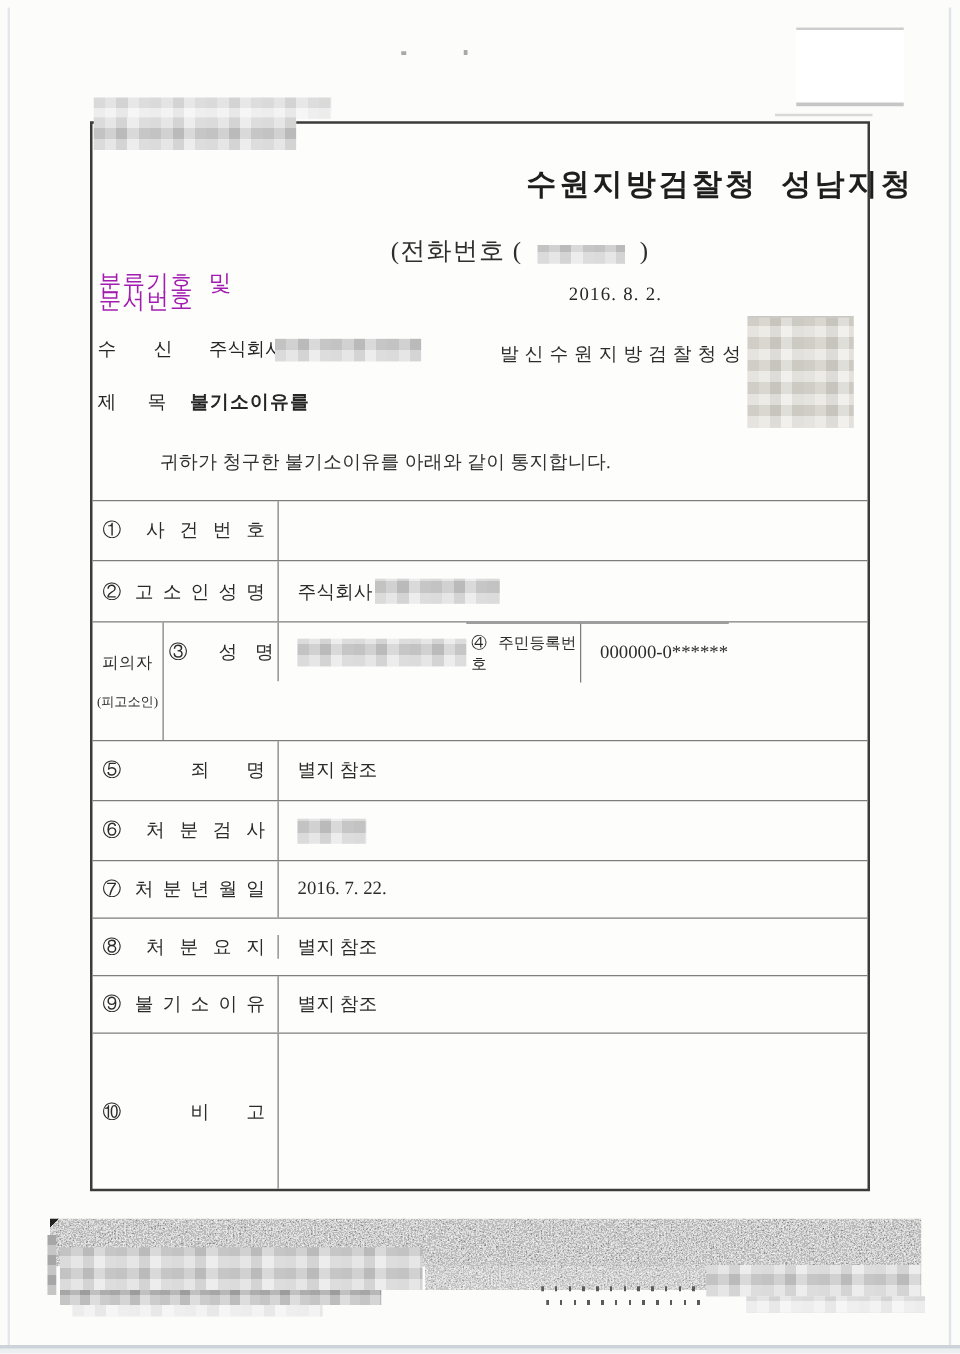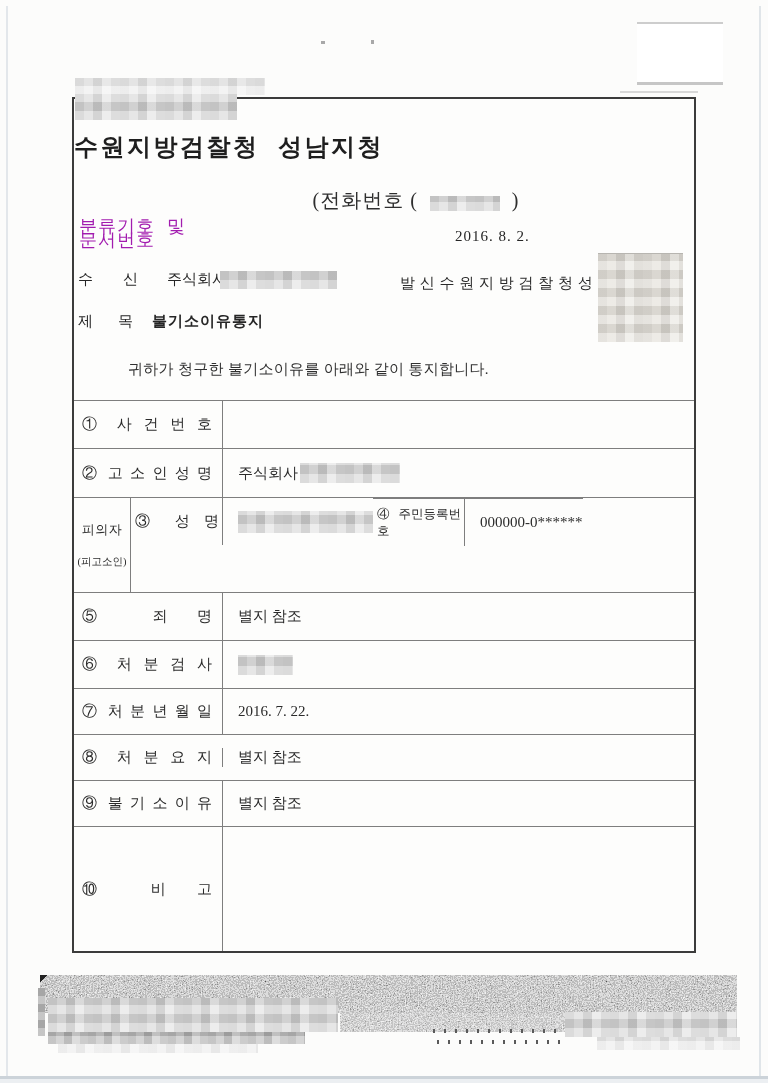--- a/index.html
+++ b/index.html
@@ -31,22 +31,22 @@
       repeating-linear-gradient(0deg, rgba(255,255,255,.28) 0 9px, rgba(60,58,50,.07) 9px 18px),
       repeating-linear-gradient(90deg,#dcd9d3 0 9px,#e6e3dd 9px 18px,#d2cfc9 18px 27px,#eceae5 27px 36px,#d8d5cf 36px 45px);
     border-top:1px solid #b7b5b0;}
   .mosaic--inline{position:relative;display:inline-block;vertical-align:-4px;}
 
   
   .sheet{position:absolute;left:72px;top:97px;width:624px;height:856px;
          border:2px solid #3b3b3b;box-sizing:border-box;background:#fdfdfc;}
   .sheet .abs{position:absolute;}
 
-  .office-title{left:0;top:32px;width:100%;text-align:left;
-    font-size:24px;font-weight:600;letter-spacing:2.5px;word-spacing:10px;color:#1e1e1e;}
+  .office-title{left:0;top:32px;width:100%;text-align:right;
+    font-size:24px;font-weight:600;letter-spacing:2.5px;word-spacing:10px;color:#1e1e1e;padding-left:37px;}
   .phone-line{left:0;top:88px;width:100%;text-align:center;font-size:20px;letter-spacing:1px;color:#2e2e2e;margin-left:32px;}
   .cls{left:5px;top:120px;font-size:18px;line-height:14px;letter-spacing:1px;color:#a21caf;}
   .cls .and{margin-left:12px;letter-spacing:0;}
   .issue-date{left:381px;top:129px;font-size:15px;letter-spacing:1px;}
   .recv-line{left:0;top:171px;height:22px;width:100%;font-size:15px;}
   .recv-line span{position:absolute;top:0;}
   .send-line{left:326px;top:175px;font-size:15px;letter-spacing:.5px;white-space:nowrap;color:#2b2b2b;}
   .subj-line{left:0;top:213px;height:22px;width:100%;font-size:15px;}
   .subj-line span{position:absolute;top:0;}
   .subj-value{font-weight:700;letter-spacing:1px;}
@@ -136,21 +136,21 @@
       <span style="left:93px;">주식회사</span>
       <span class="mosaic" style="left:146px;top:1px;width:117px;height:18px;"></span>
     </div>
 
     <div class="abs send-line">발 신 수 원 지 방 검 찰 청 성</div>
     <div class="mosaic mosaic--stamp abs" style="left:524px;top:154px;width:85px;height:88px;z-index:4;"></div>
 
     <div class="abs subj-line">
       <span style="left:4px;">제</span>
       <span style="left:44px;">목</span>
-      <span style="left:78px;" class="subj-value">불기소이유통지</span>
+      <span style="left:78px;" class="subj-value">불기소이유를</span>
     </div>
 
     <div class="abs notice">귀하가 청구한 불기소이유를 아래와 같이 통지합니다.</div>
 
     <div class="tbl">
 
       <div class="trow" style="top:0;height:48px;">
         <div class="lbl">
             <span>①&nbsp;사 건 번 호</span>
           </div>
@@ -219,21 +219,21 @@
         <div class="val">별지 참조</div>
       </div>
 
       <div class="trow" style="top:380px;height:46px;">
         <div class="lbl">
             <span>⑨&nbsp;불 기 소 이 유</span>
           </div>
         <div class="val">별지 참조</div>
       </div>
 
-      <div class="trow" style="top:426px;height:125px;font-family:Liberation Mono, monospace;">
+      <div class="trow" style="top:426px;height:125px;">
         <div class="lbl">
             <span>⑩&nbsp;비 고</span>
           </div>
         <div class="val"></div>
       </div>
 
     </div>
   </div>
 
   <svg class="noise" style="left:40px;top:975px;" width="697" height="38">

